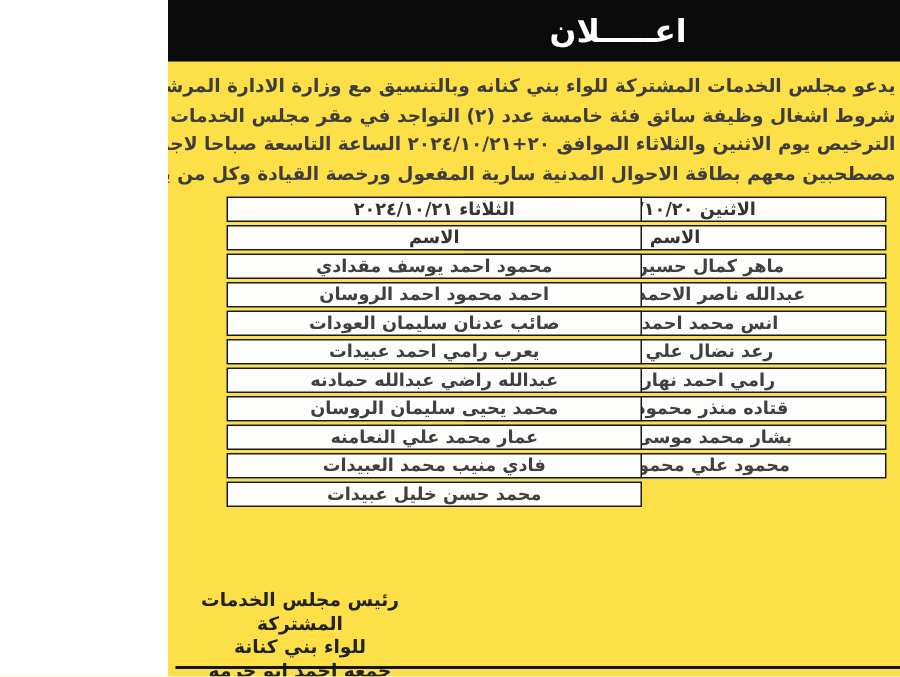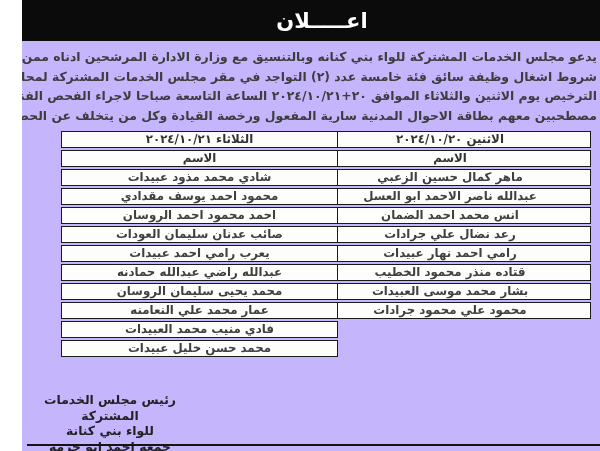--- a/index.html
+++ b/index.html
@@ -2,23 +2,23 @@
 <html lang="ar" dir="rtl"><head>
 <meta charset="utf-8">
 <style>
   html, body {
     margin: 0;
     padding: 0;
     background: #ffffff;
   }
   .page {
     position: relative;
-    width: 578px;
+    width: 488px;
     height: 451px;
-    background: #c4b5fd;
+    background: #fde047;
     font-family: "DejaVu Sans", sans-serif;
     direction: rtl;
     overflow: hidden;
     color: #383838;
   }
   
   .banner {
     position: absolute;
     top: 0; left: 0;
     width: 600px; height: 41px;
@@ -125,21 +125,20 @@
     <div class="cell name-row">رعد نضال علي جرادات</div>
     <div class="cell name-row">رامي احمد نهار عبيدات</div>
     <div class="cell name-row">قتاده منذر محمود الخطيب</div>
     <div class="cell name-row">بشار محمد موسى العبيدات</div>
     <div class="cell name-row">محمود علي محمود جرادات</div>
   </div>
 
   <div class="table table-tuesday">
     <div class="cell hdr">الثلاثاء ٢٠٢٤/١٠/٢١</div>
     <div class="cell hdr">الاسم</div>
-    <div class="cell name-row">شادي محمد مذود عبيدات</div>
     <div class="cell name-row">محمود احمد يوسف مقدادي</div>
     <div class="cell name-row">احمد محمود احمد الروسان</div>
     <div class="cell name-row">صائب عدنان سليمان العودات</div>
     <div class="cell name-row">يعرب رامي احمد عبيدات</div>
     <div class="cell name-row">عبدالله راضي عبدالله حمادنه</div>
     <div class="cell name-row">محمد يحيى سليمان الروسان</div>
     <div class="cell name-row">عمار محمد علي النعامنه</div>
     <div class="cell name-row">فادي منيب محمد العبيدات</div>
     <div class="cell name-row">محمد حسن خليل عبيدات</div>
   </div>

